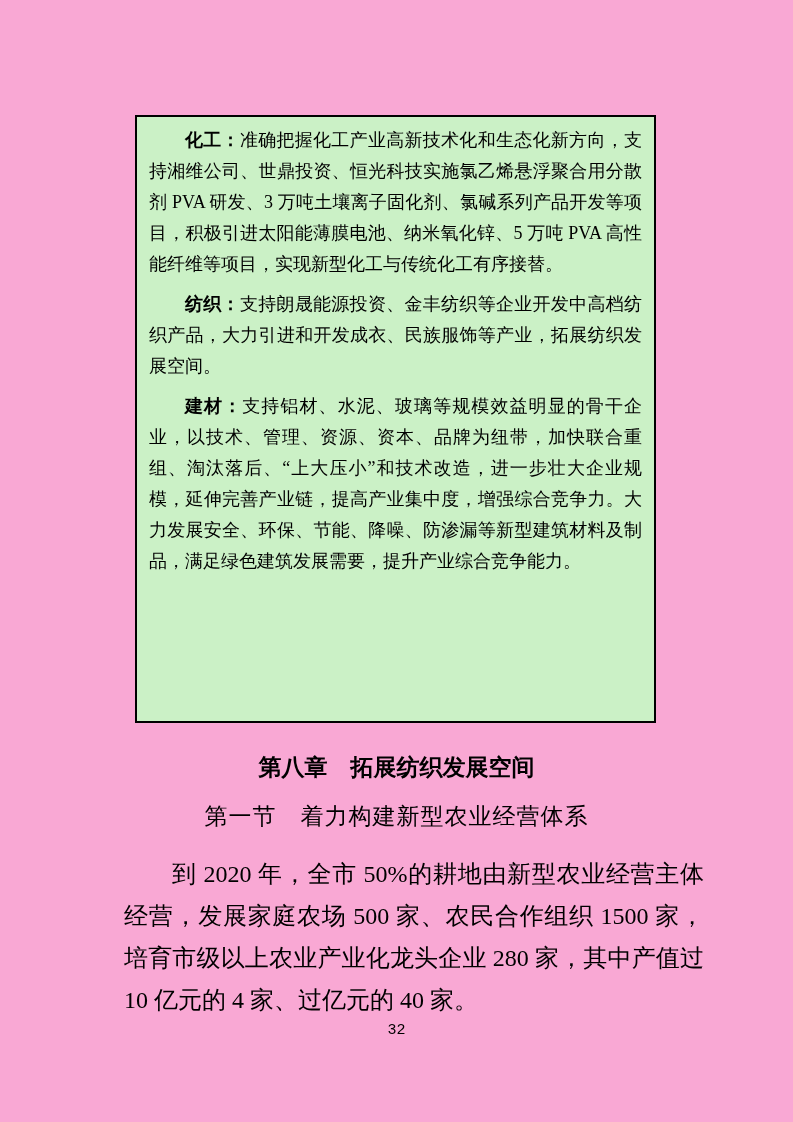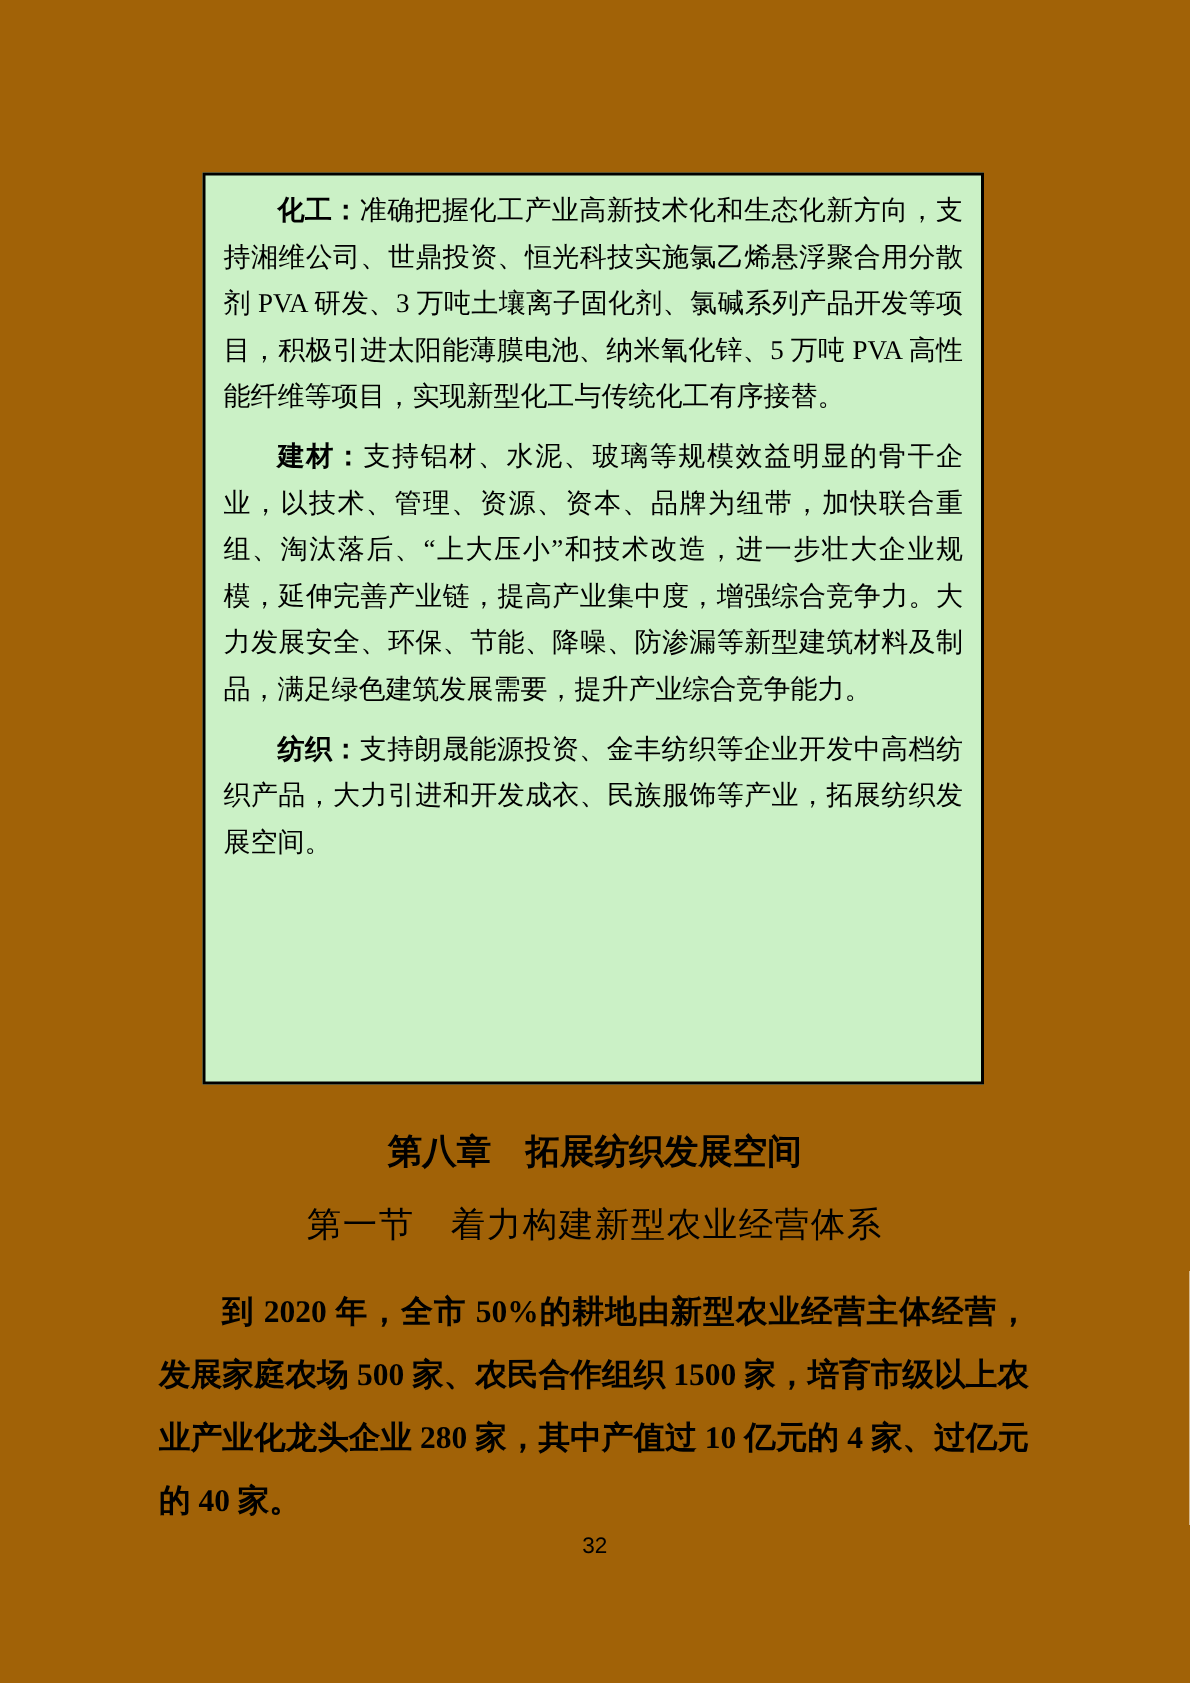--- a/index.html
+++ b/index.html
@@ -4,21 +4,21 @@
 <style>
   html, body {
     margin: 0;
     padding: 0;
     background: #ffffff;
   }
   .page {
     position: relative;
     width: 793px;
     height: 1122px;
-    background: #a16207;
+    background: #f9a8d4;
     overflow: hidden;
     font-family: "Liberation Serif", serif;
     color: #000000;
   }
   .green-box {
     position: absolute;
     left: 135px;
     top: 115px;
     width: 521px;
     min-height: 608px;
@@ -62,50 +62,49 @@
     font-family: "Liberation Serif", serif;
     font-weight: normal;
     font-size: 23px;
     line-height: 30px;
     letter-spacing: 1px;
     margin: 0;
   }
   .body-para {
     position: absolute;
     top: 853px;
-    left: 106px;
+    left: 124px;
     width: 580px;
     margin: 0;
-    font-size: 21px;
+    font-size: 24px;
     line-height: 42px;
     text-align: justify;
     text-justify: inter-ideograph;
     text-indent: 2em;
     font-family: "Liberation Serif", serif;
-    font-weight: bold;
   }
   .page-number {
     position: absolute;
     top: 1022px;
     left: 0;
     width: 100%;
     text-align: center;
     font-size: 15px;
-    font-family: Liberation Sans, sans-serif;
+    font-family: Liberation Mono, monospace;
   }
 </style>
 </head>
 <body>
 
 <div class="page">
 
   <div class="green-box" style="background: rgb(203, 241, 198); border-color: rgb(0, 0, 0);">
     <p class="box-para"><span class="lead">化工：</span><span>准确把握化工产业高新技术化和生态化新方向，支持湘维公司、世鼎投资、恒光科技实施氯乙烯悬浮聚合用分散剂 PVA 研发、3 万吨土壤离子固化剂、氯碱系列产品开发等项目，积极引进太阳能薄膜电池、纳米氧化锌、5 万吨 PVA 高性能纤维等项目，实现新型化工与传统化工有序接替。</span></p>
+    <p class="box-para"><span class="lead">纺织：</span><span>支持朗晟能源投资、金丰纺织等企业开发中高档纺织产品，大力引进和开发成衣、民族服饰等产业，拓展纺织发展空间。</span></p>
     <p class="box-para"><span class="lead">建材：</span><span>支持铝材、水泥、玻璃等规模效益明显的骨干企业，以技术、管理、资源、资本、品牌为纽带，加快联合重组、淘汰落后、“上大压小”和技术改造，进一步壮大企业规模，延伸完善产业链，提高产业集中度，增强综合竞争力。大力发展安全、环保、节能、降噪、防渗漏等新型建筑材料及制品，满足绿色建筑发展需要，提升产业综合竞争能力。</span></p>
-    <p class="box-para"><span class="lead">纺织：</span><span>支持朗晟能源投资、金丰纺织等企业开发中高档纺织产品，大力引进和开发成衣、民族服饰等产业，拓展纺织发展空间。</span></p>
   </div>
 
   <h1 class="chapter-heading">第八章　拓展纺织发展空间</h1>
 
   <h2 class="section-heading">第一节　着力构建新型农业经营体系</h2>
 
   <p class="body-para">到 2020 年，全市 50%的耕地由新型农业经营主体经营，发展家庭农场 500 家、农民合作组织 1500 家，培育市级以上农业产业化龙头企业 280 家，其中产值过 10 亿元的 4 家、过亿元的 40 家。</p>
 
   <div class="page-number">32</div>
 

